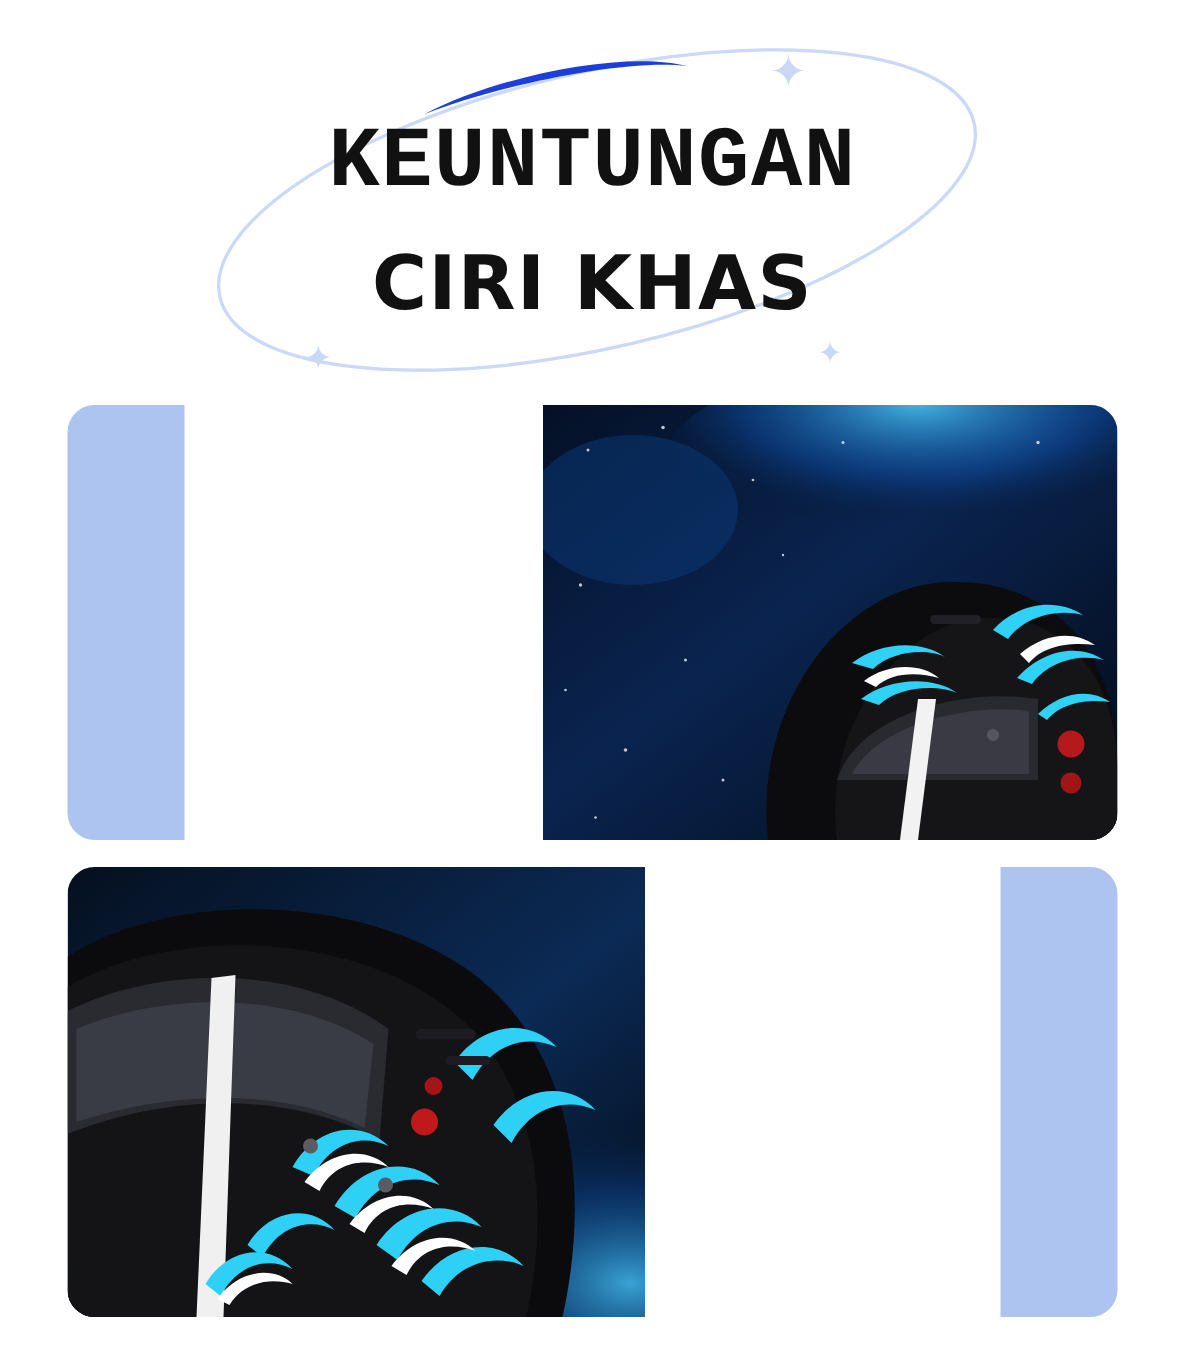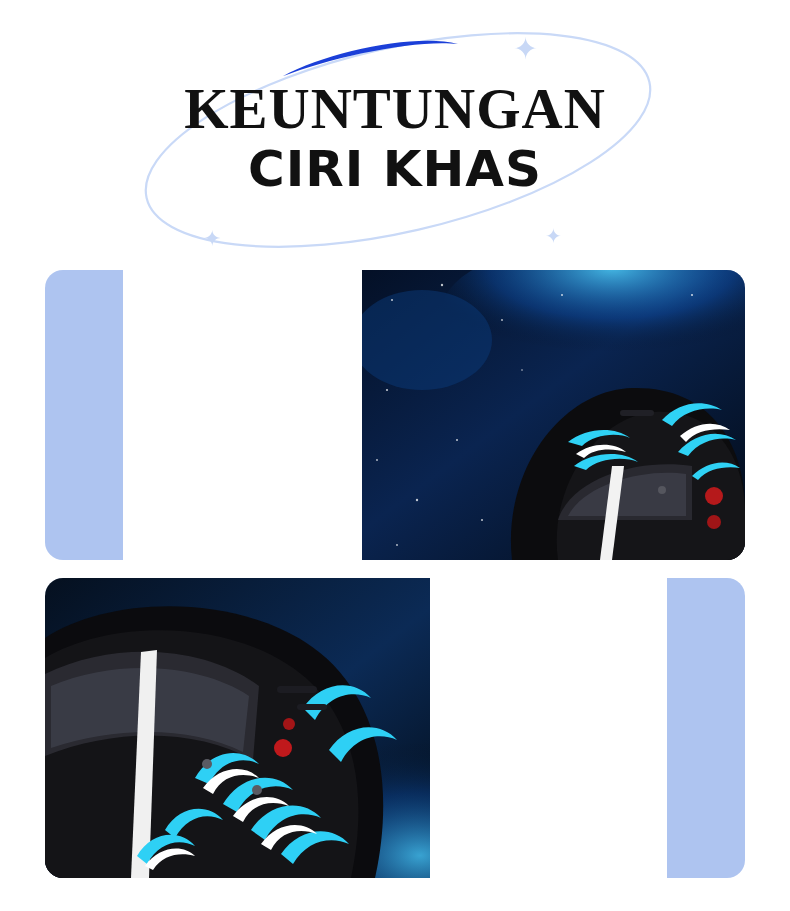--- a/index.html
+++ b/index.html
@@ -36,29 +36,29 @@
     width: 790px;
     text-align: center;
     z-index: 5;
   }
   .title-line1 {
     font-size: 57px;
     font-weight: bold;
     letter-spacing: 1px;
     color: #111111;
     line-height: 62px;
-    font-family: Liberation Serif, serif;
+    font-family: Liberation Mono, monospace;
   }
   .title-line2 {
     font-size: 50px;
     font-weight: bold;
     letter-spacing: 1px;
     color: #111111;
     line-height: 58px;
-    margin-top: 0;
+    margin-top: 20px;
     font-family: "DejaVu Sans", sans-serif;
   }
   .sparkle {
     position: absolute;
     color: #c8d8f6;
     font-size: 26px;
     line-height: 1;
     z-index: 4;
   }
   .sp1 { top: 34px; left: 513px; font-size: 30px; }

